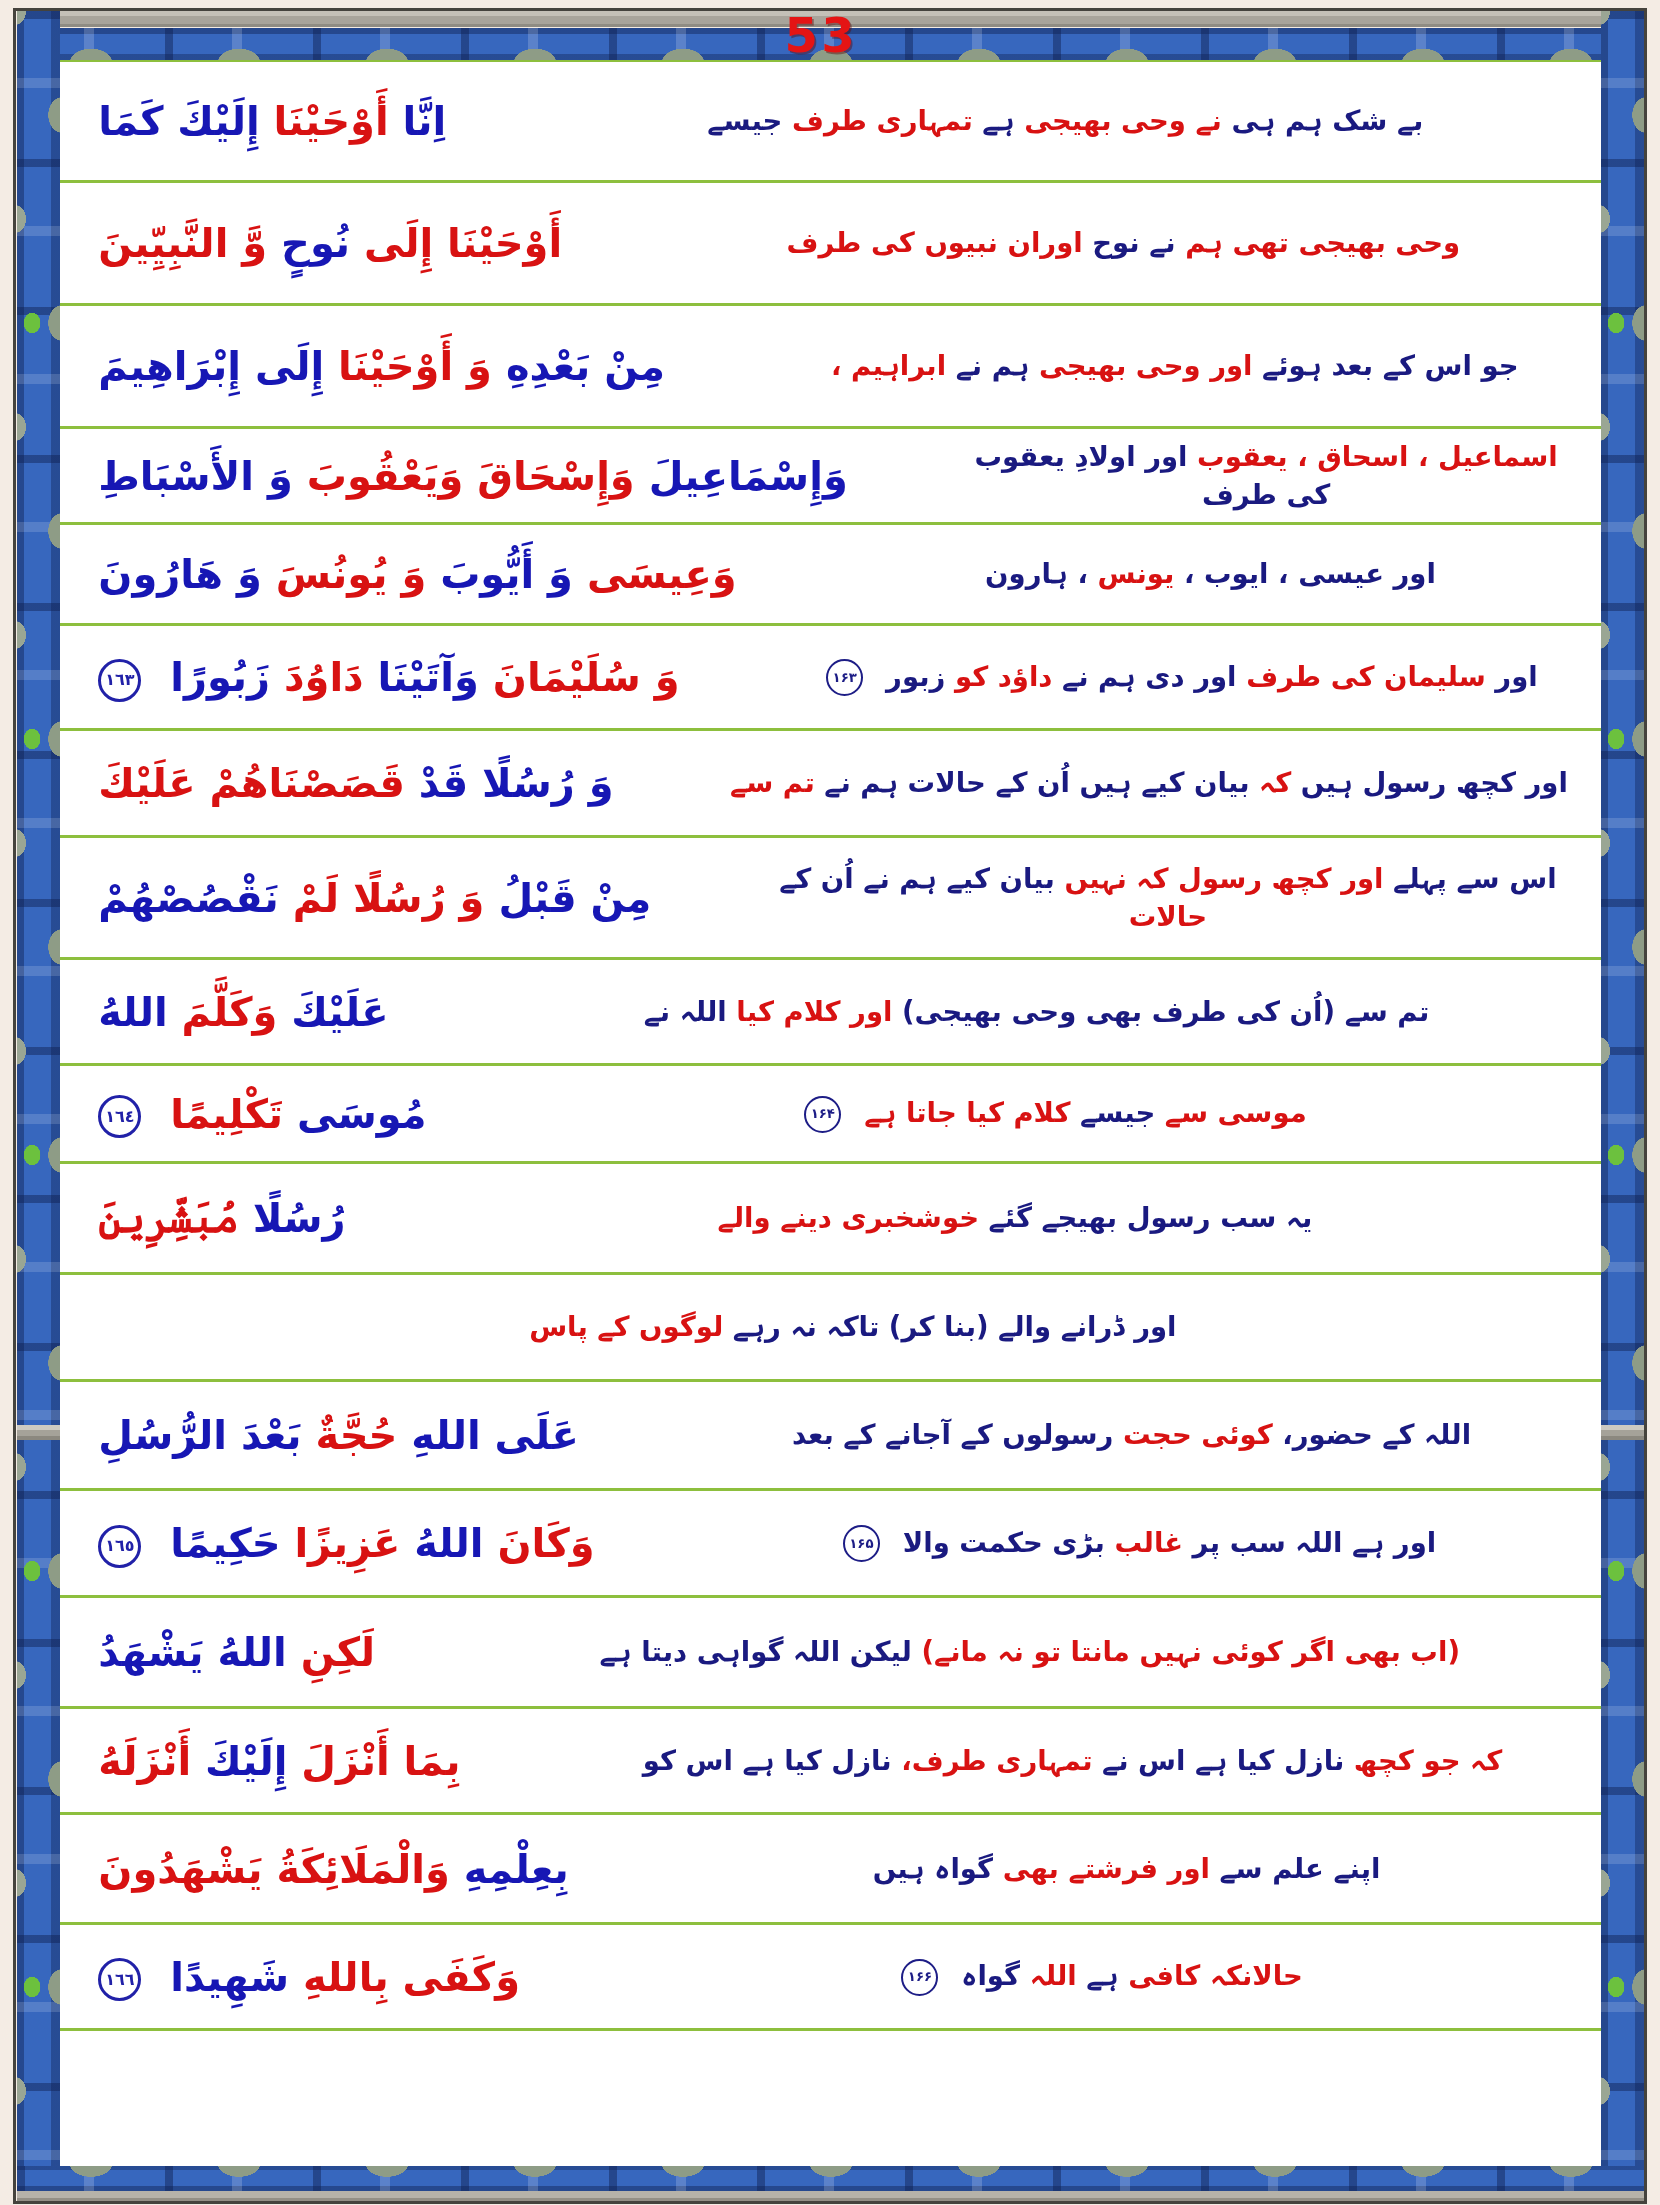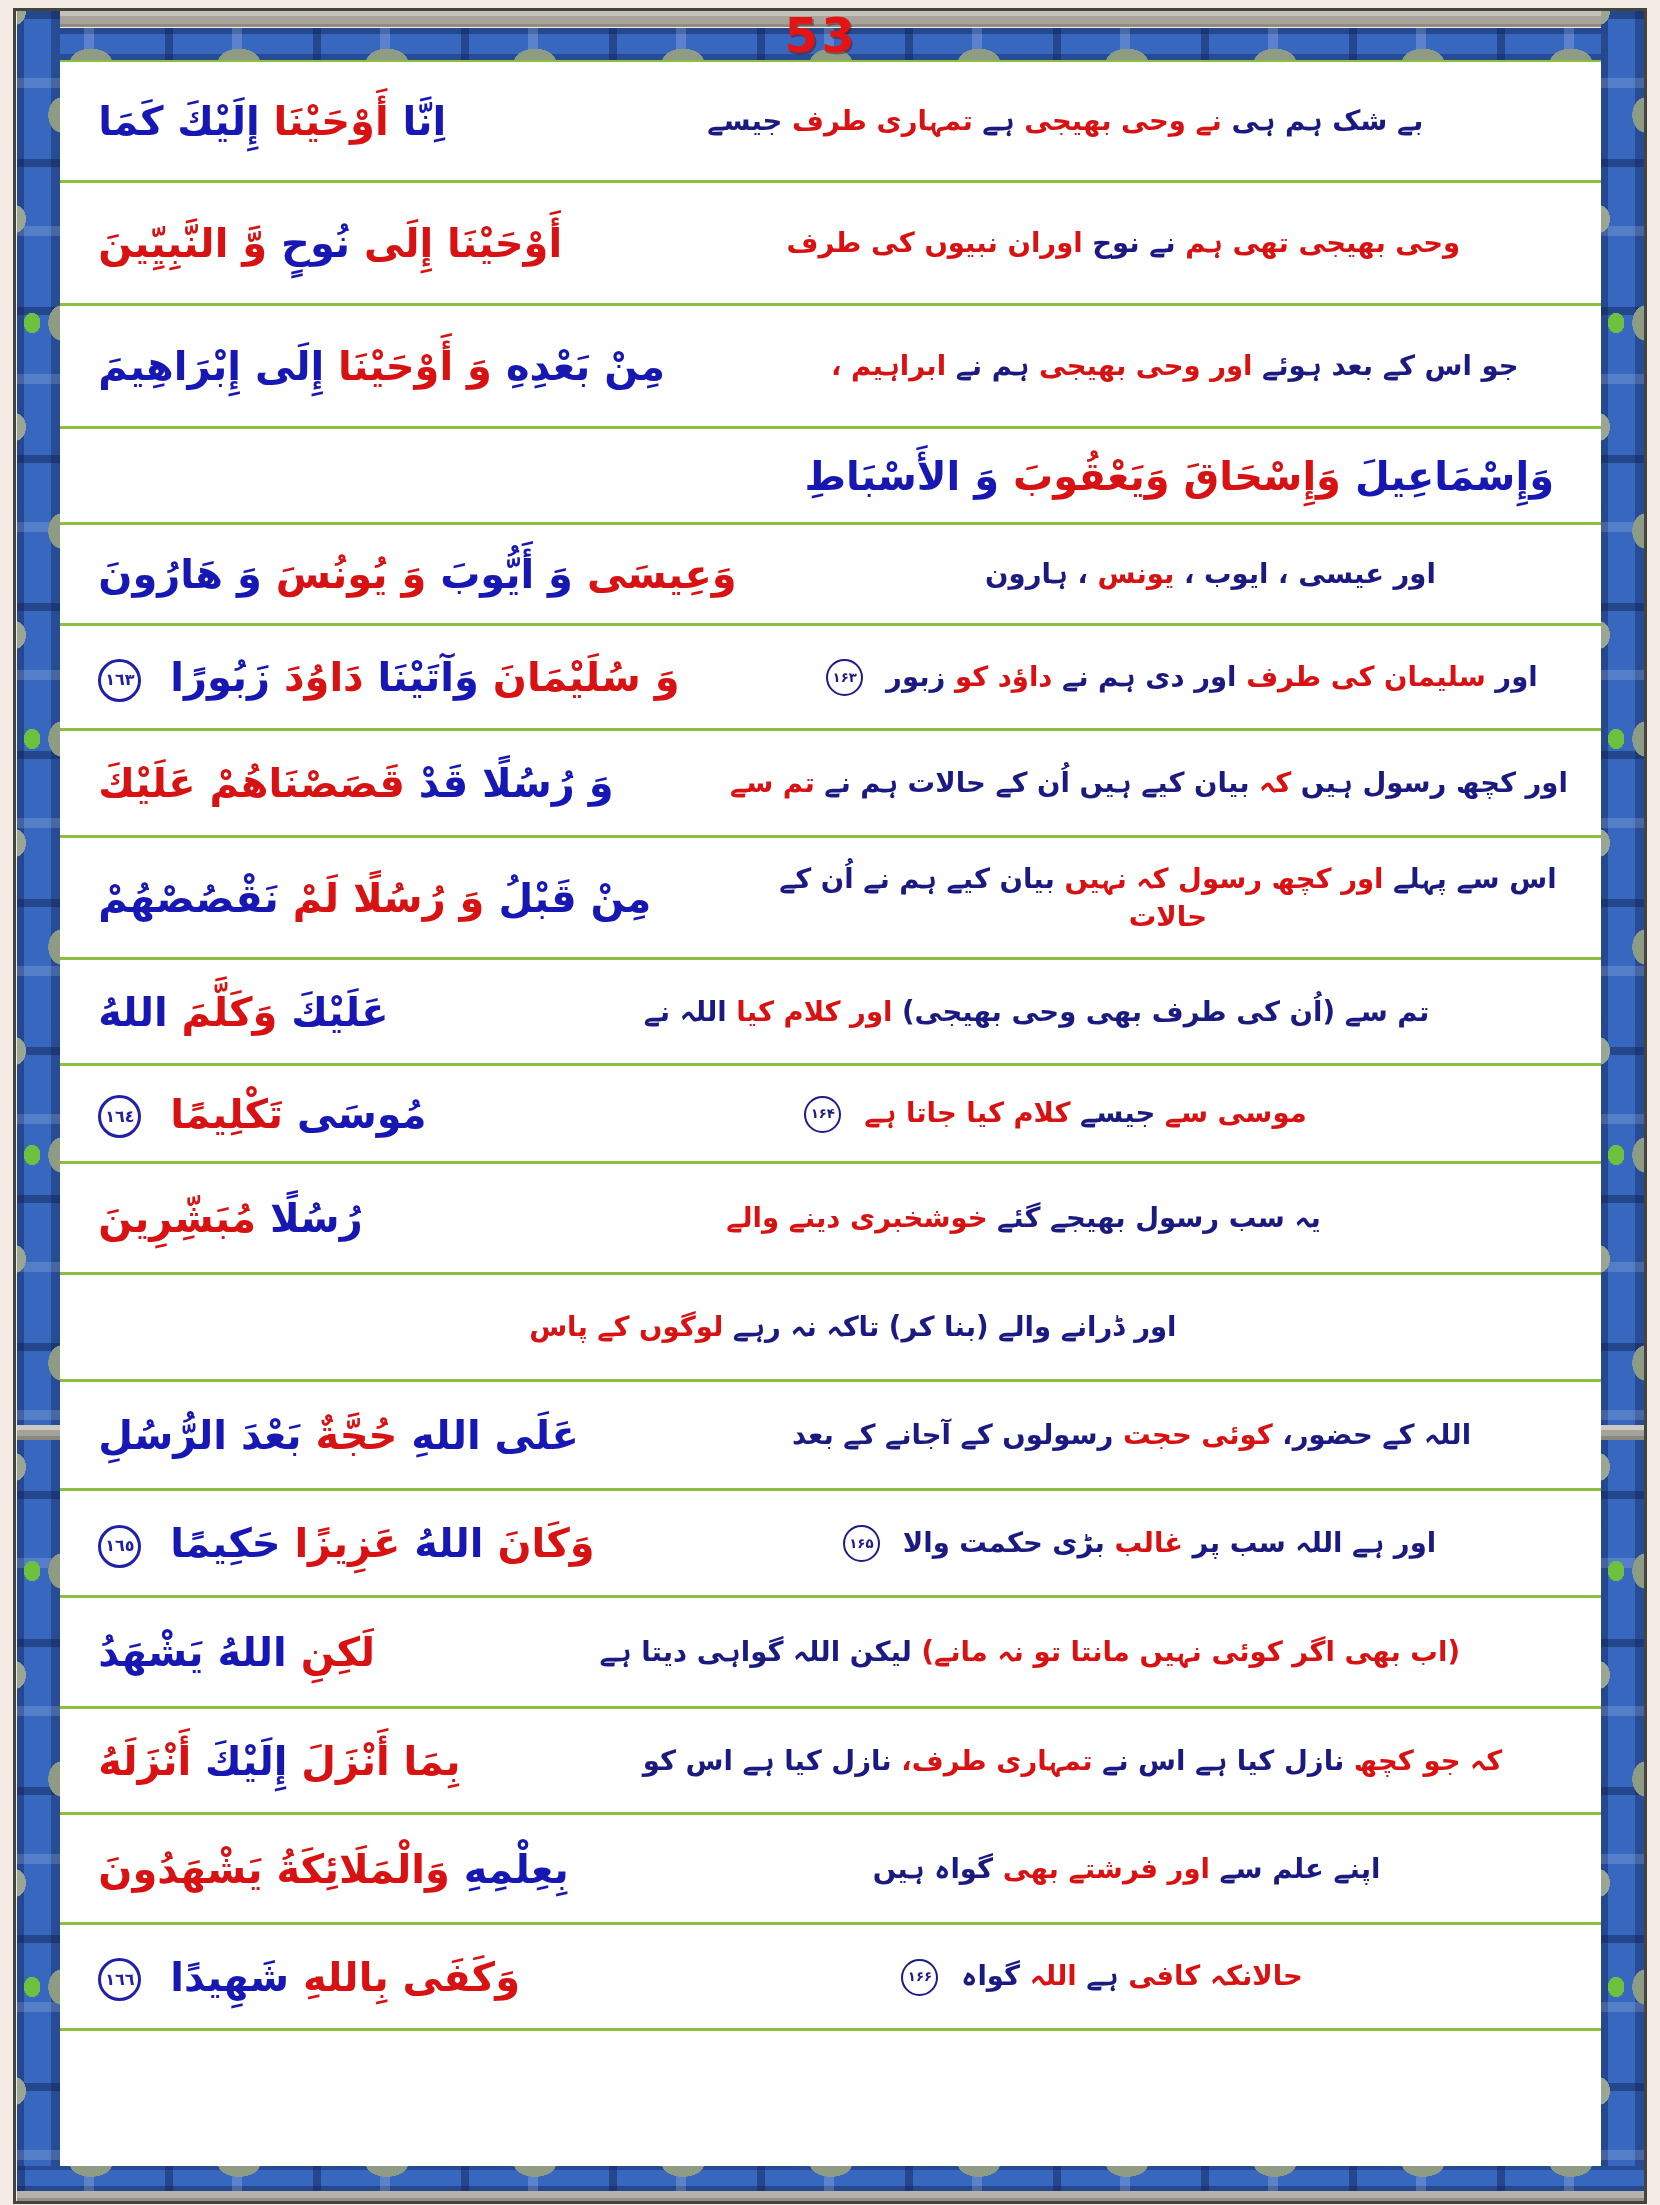--- a/index.html
+++ b/index.html
@@ -134,20 +134,21 @@
       </div>
       <div class="row" style="height: 123px;">
         <div class="urdu"><span style="color: rgb(216, 18, 18);">وحی بھیجی تھی ہم </span><span style="color: rgb(26, 26, 128);">نے </span><span style="color: rgb(26, 26, 128);">نوح </span><span style="color: rgb(216, 18, 18);">اوران نبیوں کی طرف </span></div>
         <div class="arabic"><span style="color: rgb(216, 18, 18);">أَوْحَيْنَا إِلَى </span><span style="color: rgb(23, 23, 180);">نُوحٍ </span><span style="color: rgb(216, 18, 18);">وَّ النَّبِيِّينَ </span></div>
       </div>
       <div class="row" style="height: 123px;">
         <div class="urdu"><span style="color: rgb(26, 26, 128);">جو اس کے بعد ہوئے </span><span style="color: rgb(216, 18, 18);">اور وحی بھیجی </span><span style="color: rgb(26, 26, 128);">ہم نے </span><span style="color: rgb(216, 18, 18);">ابراہیم ، </span></div>
         <div class="arabic"><span style="color: rgb(23, 23, 180);">مِنْ بَعْدِهِ </span><span style="color: rgb(216, 18, 18);">وَ أَوْحَيْنَا </span><span style="color: rgb(23, 23, 180); text-align: center;">إِلَى إِبْرَاهِيمَ </span></div>
       </div>
       <div class="row" style="height: 96px;">
+        <div class="urdu"><span style="color: rgb(216, 18, 18);">اسماعیل ، اسحاق ، یعقوب </span><span style="color: rgb(26, 26, 128);">اور اولادِ یعقوب کی طرف </span></div>
         <div class="arabic"><span style="color: rgb(23, 23, 180);">وَإِسْمَاعِيلَ </span><span style="color: rgb(216, 18, 18);">وَإِسْحَاقَ وَيَعْقُوبَ </span><span style="color: rgb(23, 23, 180);">وَ الأَسْبَاطِ </span></div>
       </div>
       <div class="row" style="height: 101px;">
         <div class="urdu"><span style="color: rgb(26, 26, 128);">اور عیسی ، ایوب ، </span><span style="color: rgb(216, 18, 18);">یونس </span><span style="color: rgb(26, 26, 128);">، ہارون </span></div>
         <div class="arabic"><span style="color: rgb(216, 18, 18);">وَعِيسَى </span><span style="color: rgb(23, 23, 180);">وَ أَيُّوبَ </span><span style="color: rgb(216, 18, 18);">وَ يُونُسَ </span><span style="color: rgb(23, 23, 180);">وَ هَارُونَ </span></div>
       </div>
       <div class="row" style="height: 105px;">
         <div class="urdu"><span style="color: rgb(26, 26, 128);">اور </span><span style="color: rgb(216, 18, 18);">سلیمان کی طرف </span><span style="color: rgb(26, 26, 128);">اور دی ہم نے </span><span style="color: rgb(216, 18, 18);">داؤد کو </span><span style="color: rgb(26, 26, 128);">زبور </span><span class="vbadge badge-ur">۱۶۳</span></div>
         <div class="arabic"><span style="color: rgb(216, 18, 18);">وَ سُلَيْمَانَ </span><span style="color: rgb(23, 23, 180);">وَآتَيْنَا </span><span style="color: rgb(216, 18, 18);">دَاوُدَ </span><span style="color: rgb(23, 23, 180);">زَبُورًا </span><span class="vbadge badge-ar">١٦٣</span></div>
       </div>
@@ -162,21 +163,21 @@
       <div class="row" style="height: 106px;">
         <div class="urdu"><span style="color: rgb(26, 26, 128);">تم سے (اُن کی طرف بھی وحی بھیجی) </span><span style="color: rgb(216, 18, 18); text-align: right;">اور کلام کیا </span><span style="color: rgb(26, 26, 128);">اللہ نے </span></div>
         <div class="arabic"><span style="color: rgb(23, 23, 180);">عَلَيْكَ </span><span style="color: rgb(216, 18, 18);">وَكَلَّمَ </span><span style="color: rgb(23, 23, 180);">اللهُ </span></div>
       </div>
       <div class="row" style="height: 98px;">
         <div class="urdu"><span style="color: rgb(216, 18, 18);">موسی سے </span><span style="color: rgb(26, 26, 128);">جیسے </span><span style="color: rgb(216, 18, 18);">کلام کیا جاتا ہے </span><span class="vbadge badge-ur">۱۶۴</span></div>
         <div class="arabic"><span style="color: rgb(23, 23, 180);">مُوسَى </span><span style="color: rgb(216, 18, 18);">تَكْلِيمًا </span><span class="vbadge badge-ar">١٦٤</span></div>
       </div>
       <div class="row" style="height: 111px;">
         <div class="urdu"><span style="color: rgb(26, 26, 128);">یہ سب رسول بھیجے گئے </span><span style="color: rgb(216, 18, 18);">خوشخبری دینے والے </span></div>
-        <div class="arabic"><span style="color: rgb(23, 23, 180);">رُسُلًا </span><span style="color: rgb(216, 18, 18);">مُبَشِّرِينَ </span></div>
+        <div class="arabic"><span style="color: rgb(23, 23, 180);">رُسُلًا </span><span style="color: rgb(216, 18, 18); font-family: Liberation Serif, serif;">مُبَشِّرِينَ </span></div>
       </div>
       <div class="row" style="height: 107px;">
         <div class="urdu"><span style="color: rgb(26, 26, 128);">اور ڈرانے والے (بنا کر) تاکہ نہ رہے </span><span style="color: rgb(216, 18, 18);">لوگوں کے پاس </span></div>
       </div>
       <div class="row" style="height: 109px;">
         <div class="urdu"><span style="color: rgb(26, 26, 128);">اللہ کے حضور، </span><span style="color: rgb(216, 18, 18);">کوئی حجت </span><span style="color: rgb(26, 26, 128);">رسولوں کے آجانے کے بعد </span></div>
         <div class="arabic"><span style="color: rgb(23, 23, 180);">عَلَى اللهِ </span><span style="color: rgb(216, 18, 18);">حُجَّةٌ </span><span style="color: rgb(23, 23, 180);">بَعْدَ الرُّسُلِ </span></div>
       </div>
       <div class="row" style="height: 107px;">
         <div class="urdu"><span style="color: rgb(26, 26, 128); text-align: center;">اور ہے اللہ سب پر </span><span style="color: rgb(216, 18, 18);">غالب </span><span style="color: rgb(26, 26, 128);">بڑی حکمت والا </span><span class="vbadge badge-ur">۱۶۵</span></div>

